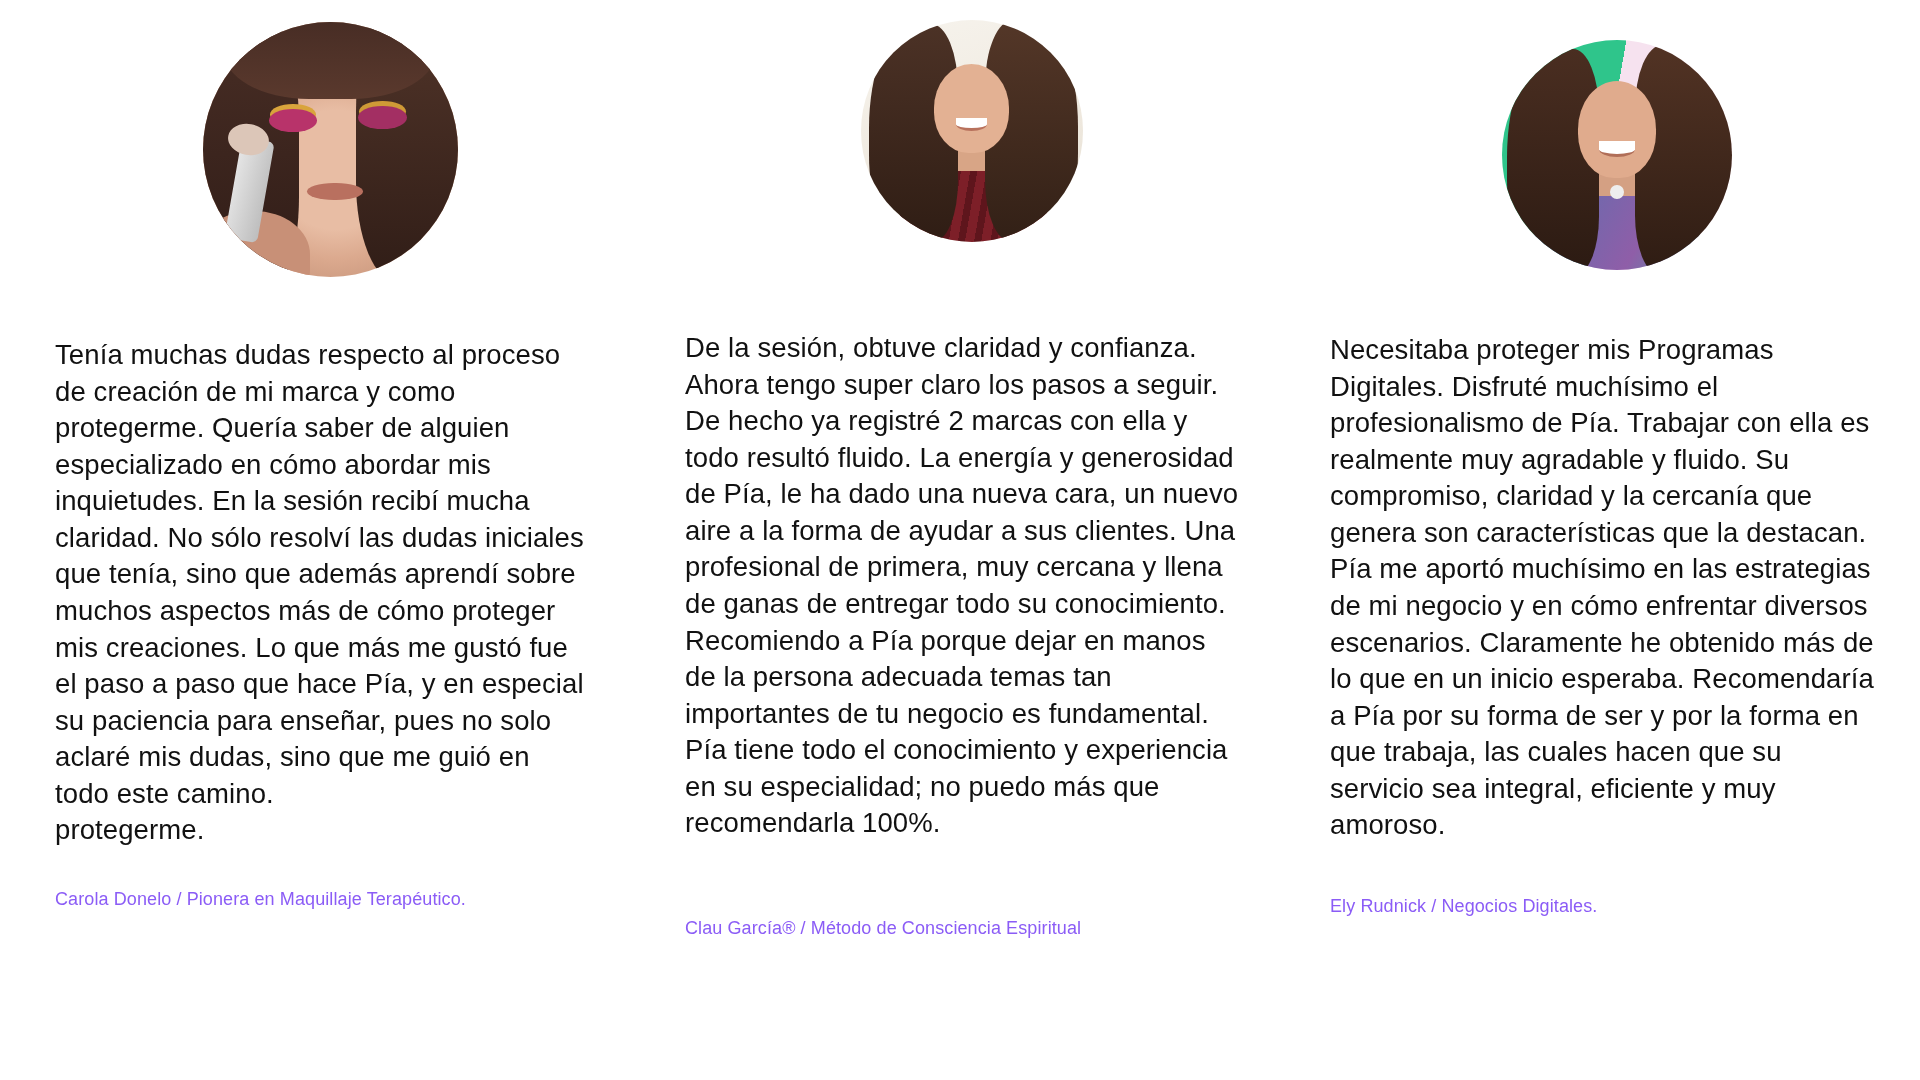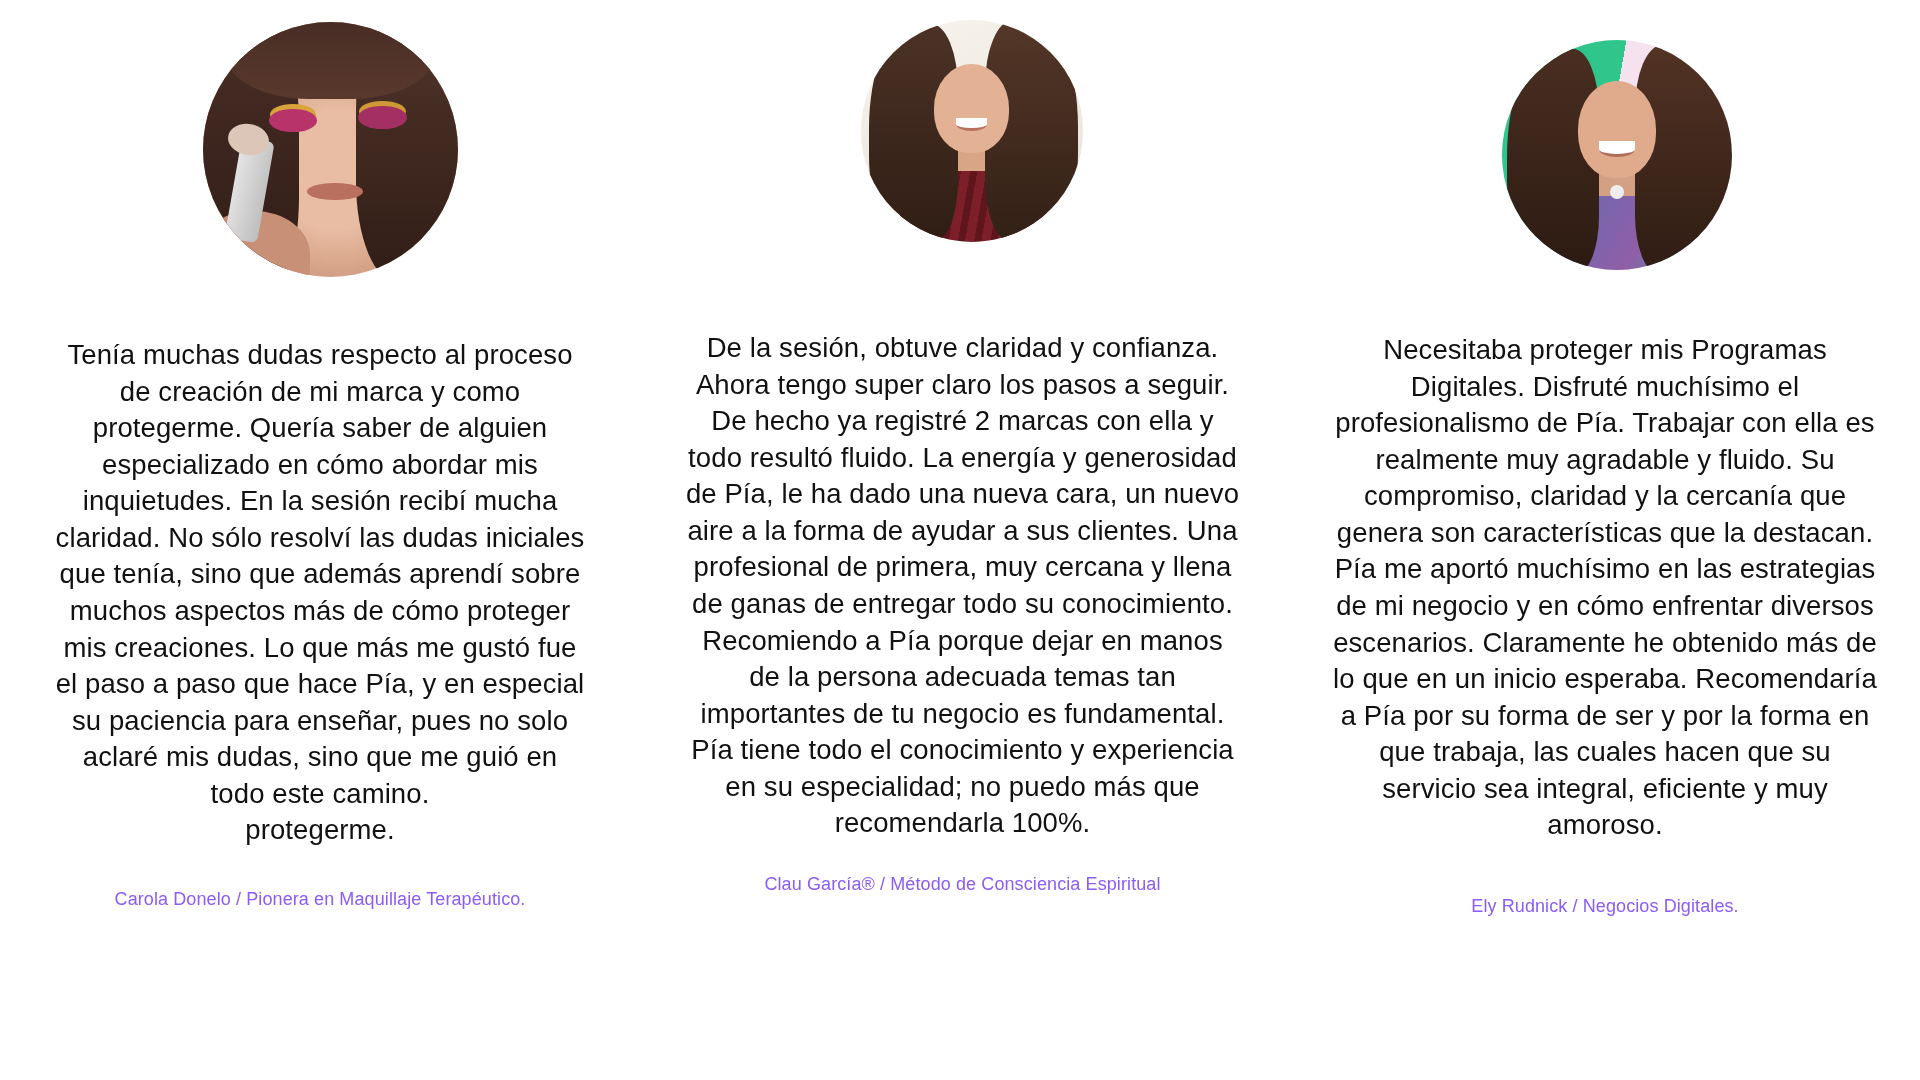--- a/index.html
+++ b/index.html
@@ -14,21 +14,20 @@
   }
 
   .testimonials {
     display: flex;
     flex-direction: row;
     align-items: flex-start;
     justify-content: flex-start;
     width: 1920px;
     height: 1080px;
     padding: 0;
-    text-align: center;
   }
 
   .card {
     position: relative;
     width: 640px;
     height: 1080px;
     padding: 0 55px;
   }
 
   
@@ -93,21 +92,21 @@
     font-size: 18px;
     line-height: 1.35;
     color: #8b5cf6;
     white-space: pre-line;
     letter-spacing: 0.1px;
   }
 
   .c1 .quote  { margin-top: 60px; }
   .c1 .attrib { margin-top: 38px; }
   .c2 .quote  { margin-top: 88px; }
-  .c2 .attrib { margin-top: 30px; }
+  .c2 .attrib { margin-top: 74px; }
   .c3 .quote  { margin-top: 62px; }
   .c3 .attrib { margin-top: 50px; }
 
   .c2 { padding-left: 45px; padding-right: 40px; }
   .c3 { padding-left: 50px; padding-right: 40px; }
 </style>
 </head>
 <body>
 
 <div class="testimonials">

